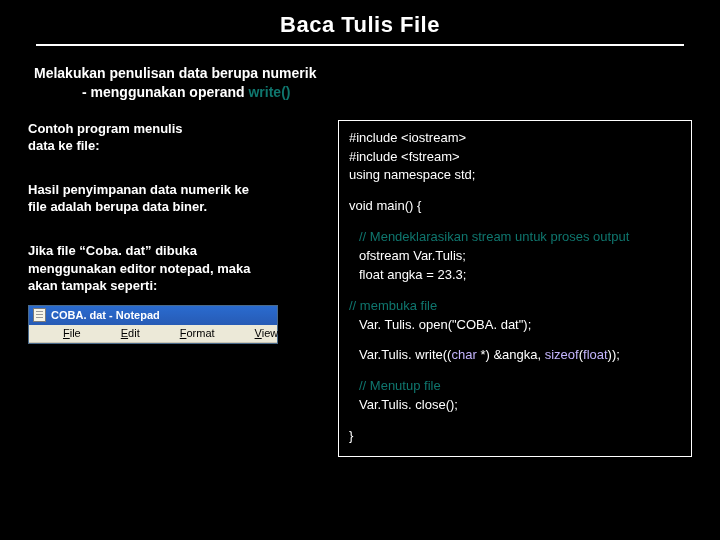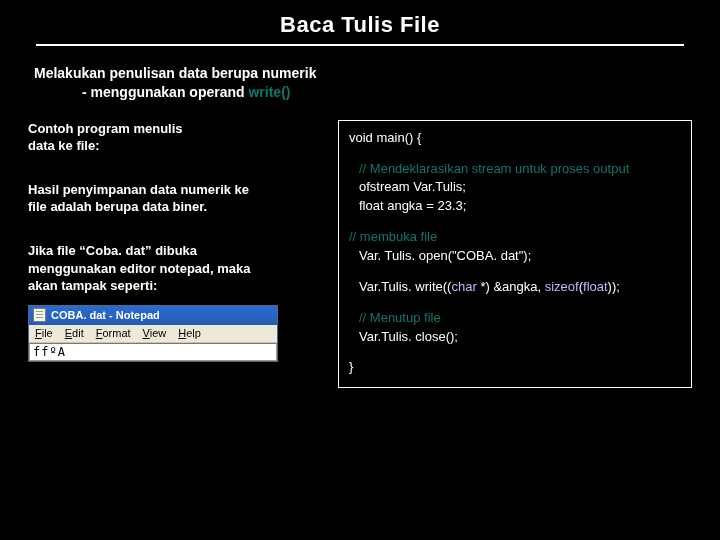--- a/index.html
+++ b/index.html
@@ -75,21 +75,21 @@
     box-shadow: 0 3px 0 #999, 0 6px 0 #999;
   }
   .np-menu {
     display: flex;
     gap: 12px;
     background: #ece9d8;
     font-size: 11px;
     padding: 2px 6px 3px 6px;
     border-bottom: 1px solid #c9c5b5;
   }
-  .np-menu span { text-decoration: underline; text-decoration-color: transparent; }
+  .np-menu span { text-decoration: underline; text-decoration-color: transparent; margin-left: 28px; }
   .np-menu span::first-letter { text-decoration: underline; }
   .np-body {
     background: #fff;
     border: 1px solid #9c9a8c;
     border-top: 1px solid #7a786c;
     margin: 0;
     font-family: "Lucida Console", monospace;
     font-size: 12px;
     line-height: 14px;
     padding: 1px 3px;
@@ -143,25 +143,29 @@
           <span class="np-icon"></span>
           <span>COBA. dat - Notepad</span>
         </div>
         <div class="np-menu">
           <span>File</span>
           <span>Edit</span>
           <span>Format</span>
           <span>View</span>
           <span>Help</span>
         </div>
-        <div class="np-body">ffºA</div>
       </div>
     </div>
 
     <div class="codebox">
+      <div class="blk">
+        <div>#include &lt;iostream&gt;</div>
+        <div>#include &lt;fstream&gt;</div>
+        <div>using namespace std;</div>
+      </div>
       <div class="blk">
         <div>void main() {</div>
       </div>
       <div class="blk ind">
         <div class="green">// Mendeklarasikan stream untuk proses output</div>
         <div>ofstream Var.Tulis;</div>
         <div>float angka = 23.3;</div>
       </div>
       <div class="blk">
         <div class="green">// membuka file</div>

